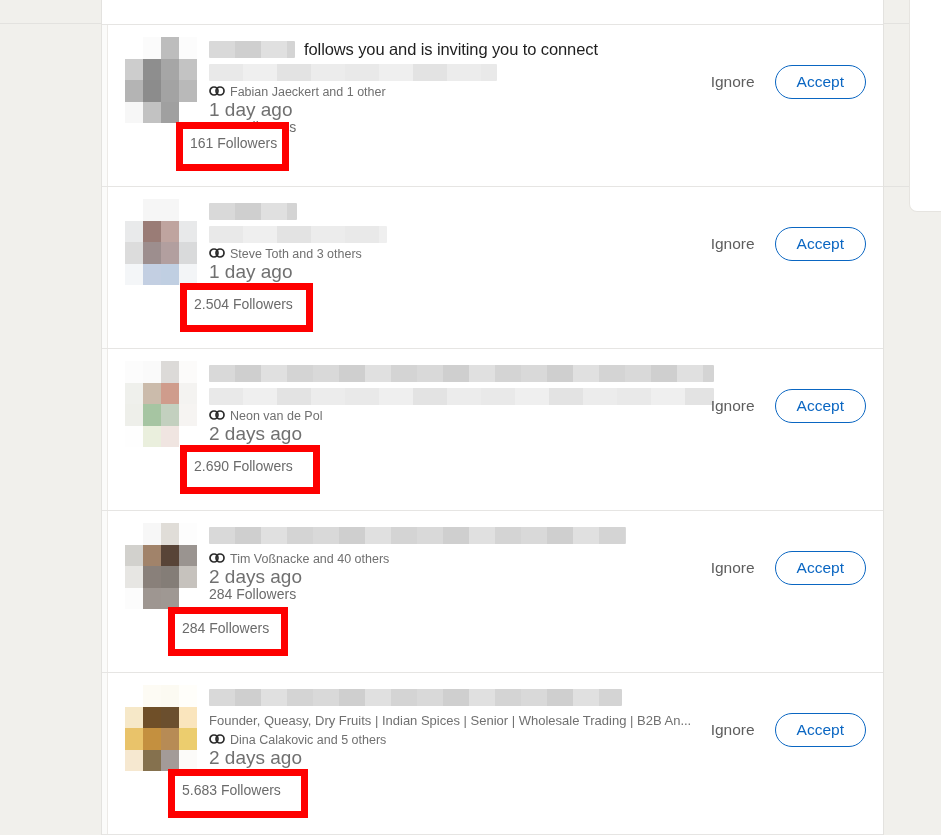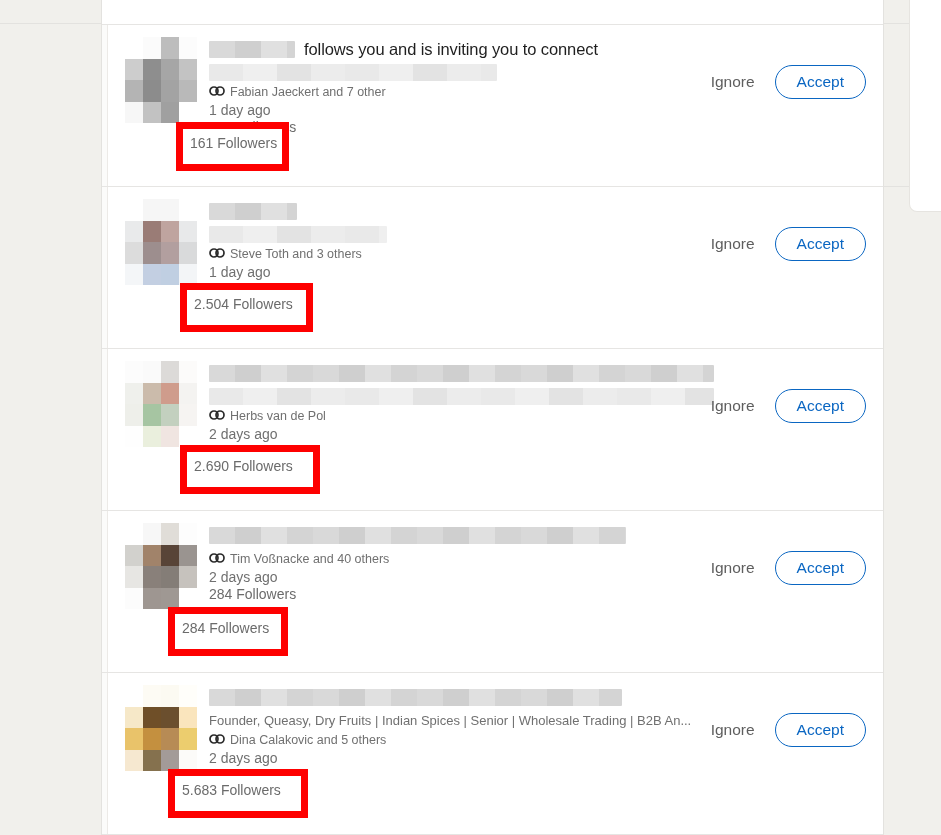--- a/index.html
+++ b/index.html
@@ -165,21 +165,21 @@
   .mutual .glyph {
     display: inline-block;
     width: 16px;
     margin-right: 5px;
     color: #2b2b2b;
     font-size: 13px;
     line-height: 1;
   }
 
   .timeago {
-    font-size: 14px;
+    font-size: 19px;
     color: #707070;
     height: 16px;
     line-height: 16px;
   }
   .followers {
     font-size: 14px;
     color: #6b6b6b;
     height: 19px;
     line-height: 19px;
   }
@@ -325,21 +325,21 @@
 
         <div class="occupation" style="height: 0px; margin-bottom: 0px;"></div>
 
         <div class="mutual">
           <span class="glyph">
             <svg width="16" height="10" viewBox="0 0 16 10" aria-hidden="true">
               <circle cx="5" cy="5" r="4" fill="none" stroke="#2b2b2b" stroke-width="1.7"></circle>
               <circle cx="11" cy="5" r="4" fill="none" stroke="#2b2b2b" stroke-width="1.7"></circle>
             </svg>
           </span>
-          <span>Fabian Jaeckert and 7 other</span>
+          <span>Fabian Jaeckert and 1 other</span>
         </div>
 
         <div class="timeago">1 day ago</div>
         <div class="followers">161 Followers</div>
         <div class="msg-link">Message</div>
       </div>
 
       <div class="actions">
         <button class="btn-ignore">Ignore</button>
         <button class="btn-accept">Accept</button>
@@ -452,21 +452,21 @@
         </div>
 
 
         <div class="mutual">
           <span class="glyph">
             <svg width="16" height="10" viewBox="0 0 16 10" aria-hidden="true">
               <circle cx="5" cy="5" r="4" fill="none" stroke="#2b2b2b" stroke-width="1.7"></circle>
               <circle cx="11" cy="5" r="4" fill="none" stroke="#2b2b2b" stroke-width="1.7"></circle>
             </svg>
           </span>
-          <span>Herbs van de Pol</span>
+          <span>Neon van de Pol</span>
         </div>
 
         <div class="timeago">2 days ago</div>
         <div class="followers">2.690 Followers</div>
         <div class="msg-link">Message</div>
       </div>
 
       <div class="actions">
         <button class="btn-ignore">Ignore</button>
         <button class="btn-accept">Accept</button>

